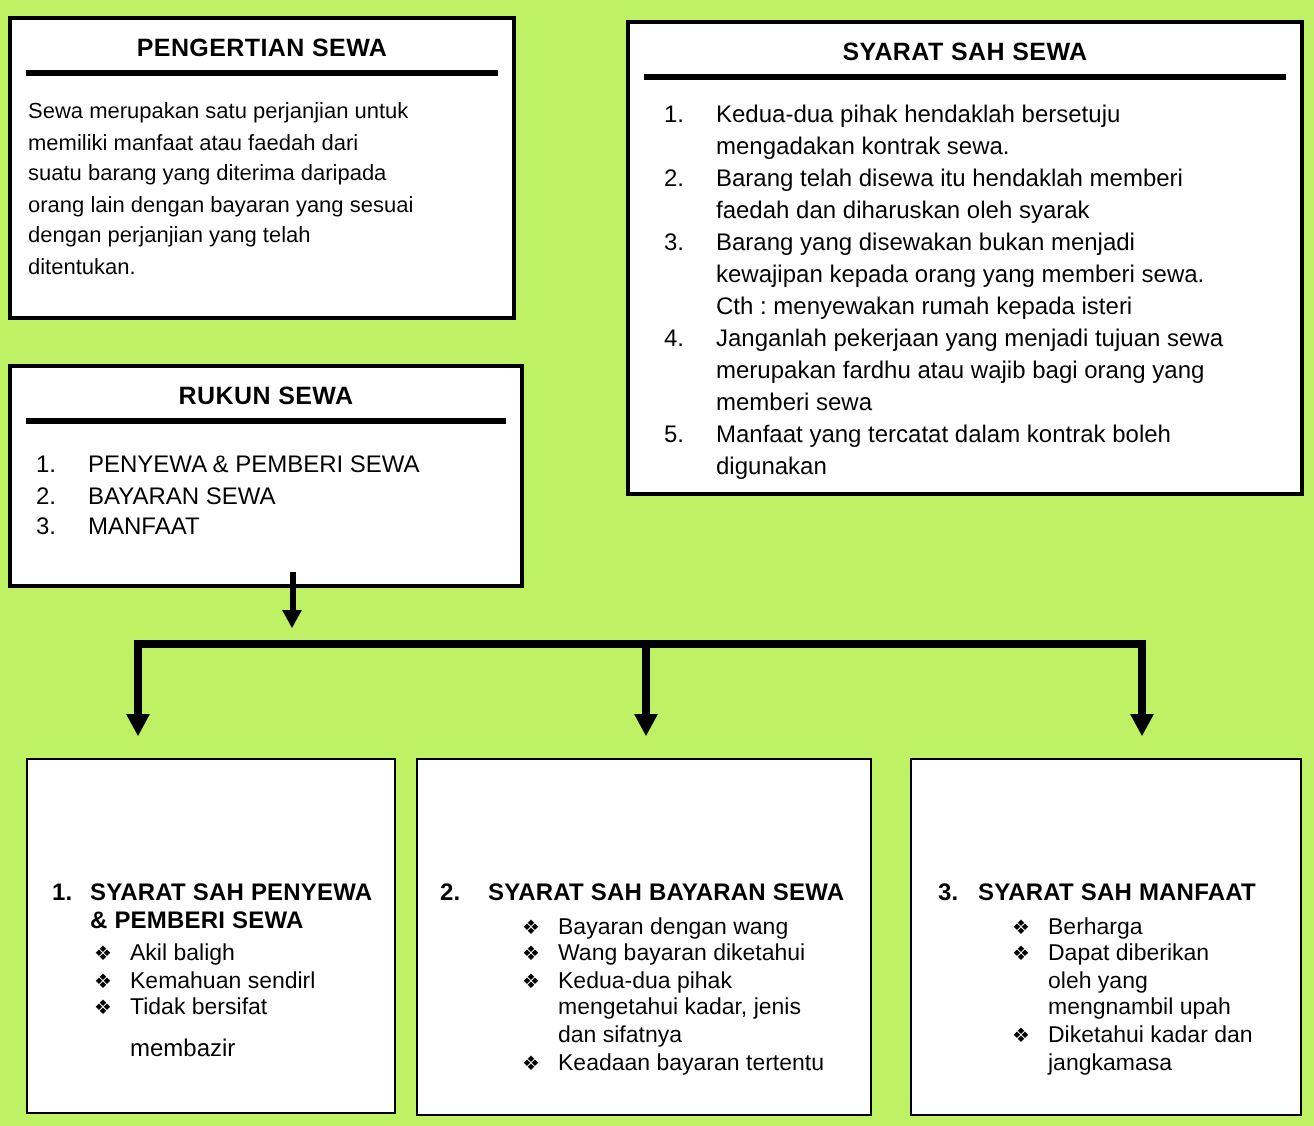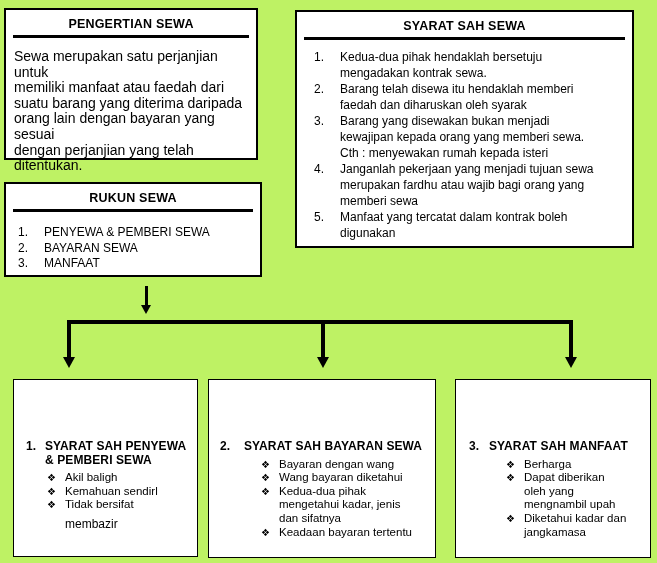--- a/index.html
+++ b/index.html
@@ -27,21 +27,21 @@
     font-stretch: condensed;
   }
   .rule {
     height: 3px;
     background: #000;
     margin: 4px 7px 0;
   }
   .pre { white-space: pre-line; }
   .body-text {
     margin: 11px 8px 0 8px;
-    font-size: 14px;
+    font-size: 11px;
     line-height: 15.6px;
   }
   .nlist { margin: 0; }
   .nitem {
     display: flex;
     font-size: 12px;
     line-height: 16px;
   }
   .nitem .num { flex: none; }
   
@@ -113,21 +113,21 @@
     <h3 class="box-title">PENGERTIAN SEWA</h3>
     <div class="rule"></div>
     <p class="body-text pre">Sewa merupakan satu perjanjian untuk
 memiliki manfaat atau faedah dari
 suatu barang yang diterima daripada
 orang lain dengan bayaran yang sesuai
 dengan perjanjian yang telah
 ditentukan.</p>
   </section>
 
-  <section class="box" style="left:295px; top:10px; width:339px; height:238px;">
+  <section class="box" style="left:313px; top:10px; width:339px; height:238px;">
     <h3 class="box-title">SYARAT SAH SEWA</h3>
     <div class="rule"></div>
     <div class="nlist syarat-list">
       <div class="nitem">
         <span class="num">1.</span>
         <span class="pre">Kedua-dua pihak hendaklah bersetuju
 mengadakan kontrak sewa.</span>
       </div>
       <div class="nitem">
         <span class="num">2.</span>
@@ -147,21 +147,21 @@
 memberi sewa</span>
       </div>
       <div class="nitem">
         <span class="num">5.</span>
         <span class="pre">Manfaat yang tercatat dalam kontrak boleh
 digunakan</span>
       </div>
     </div>
   </section>
 
-  <section class="box" style="left:4px; top:182px; width:258px; height:95px;">
+  <section class="box" style="left:4px; top:182px; width:258px; height:112px;">
     <h3 class="box-title">RUKUN SEWA</h3>
     <div class="rule"></div>
     <div class="nlist rukun-list">
       <div class="nitem">
         <span class="num">1.</span>
         <span>PENYEWA &amp; PEMBERI SEWA</span>
       </div>
       <div class="nitem">
         <span class="num">2.</span>
         <span>BAYARAN SEWA</span>

